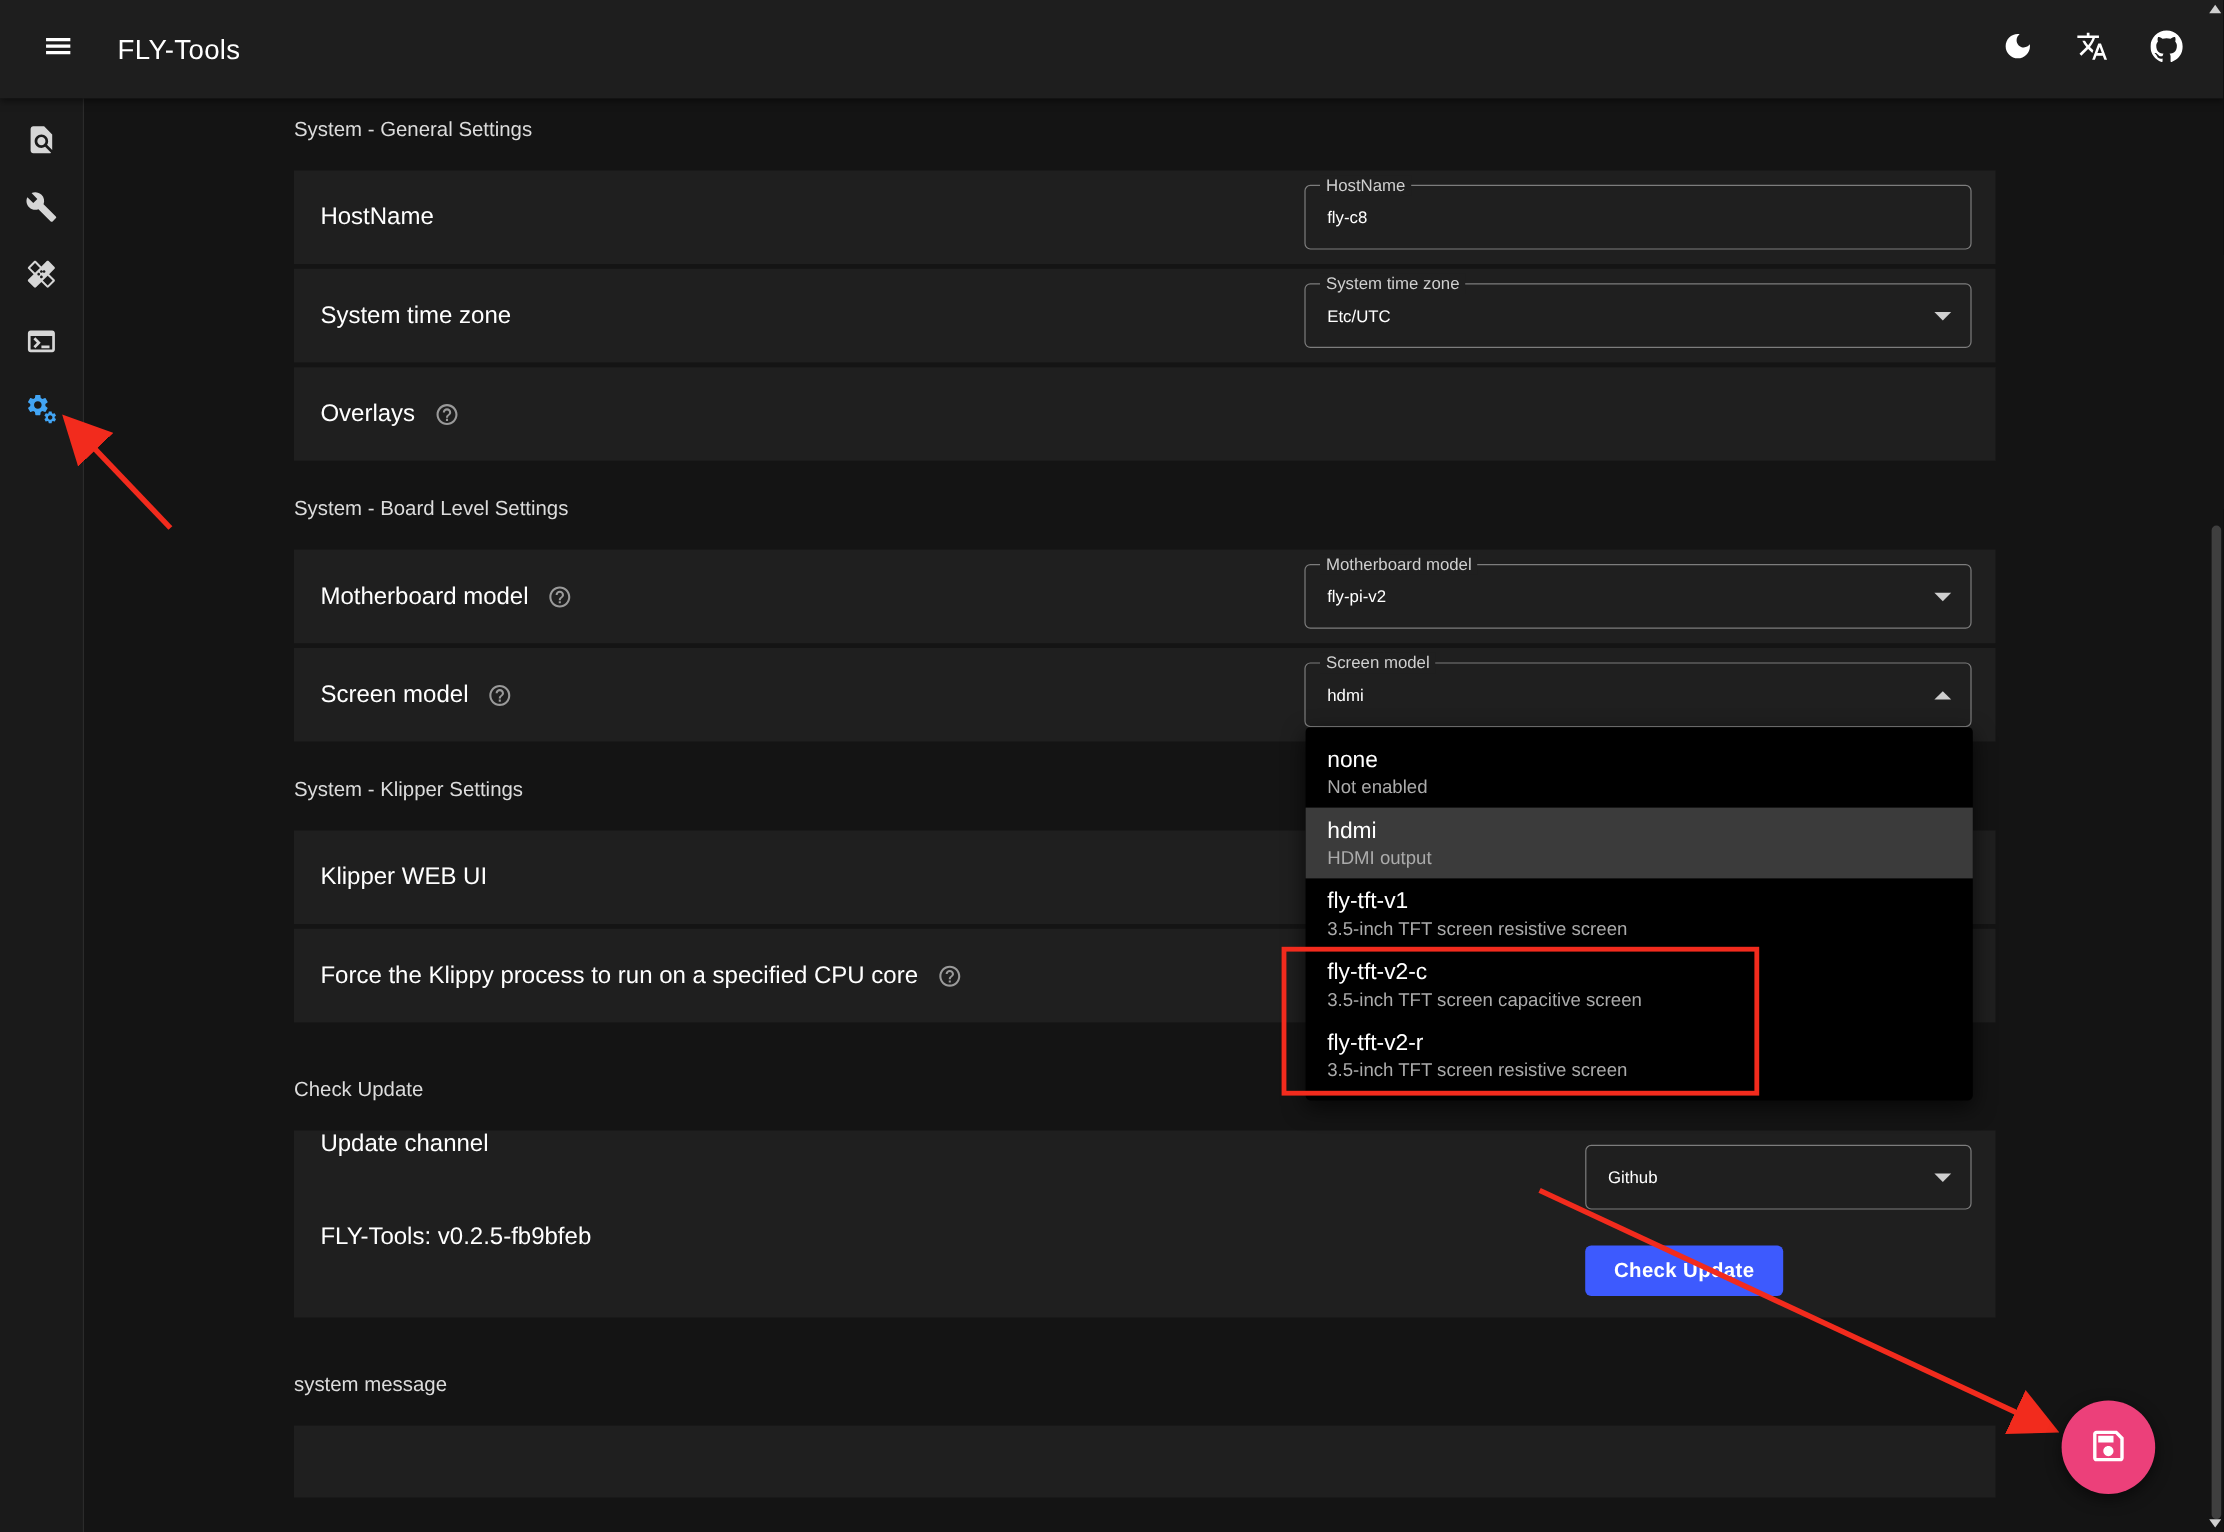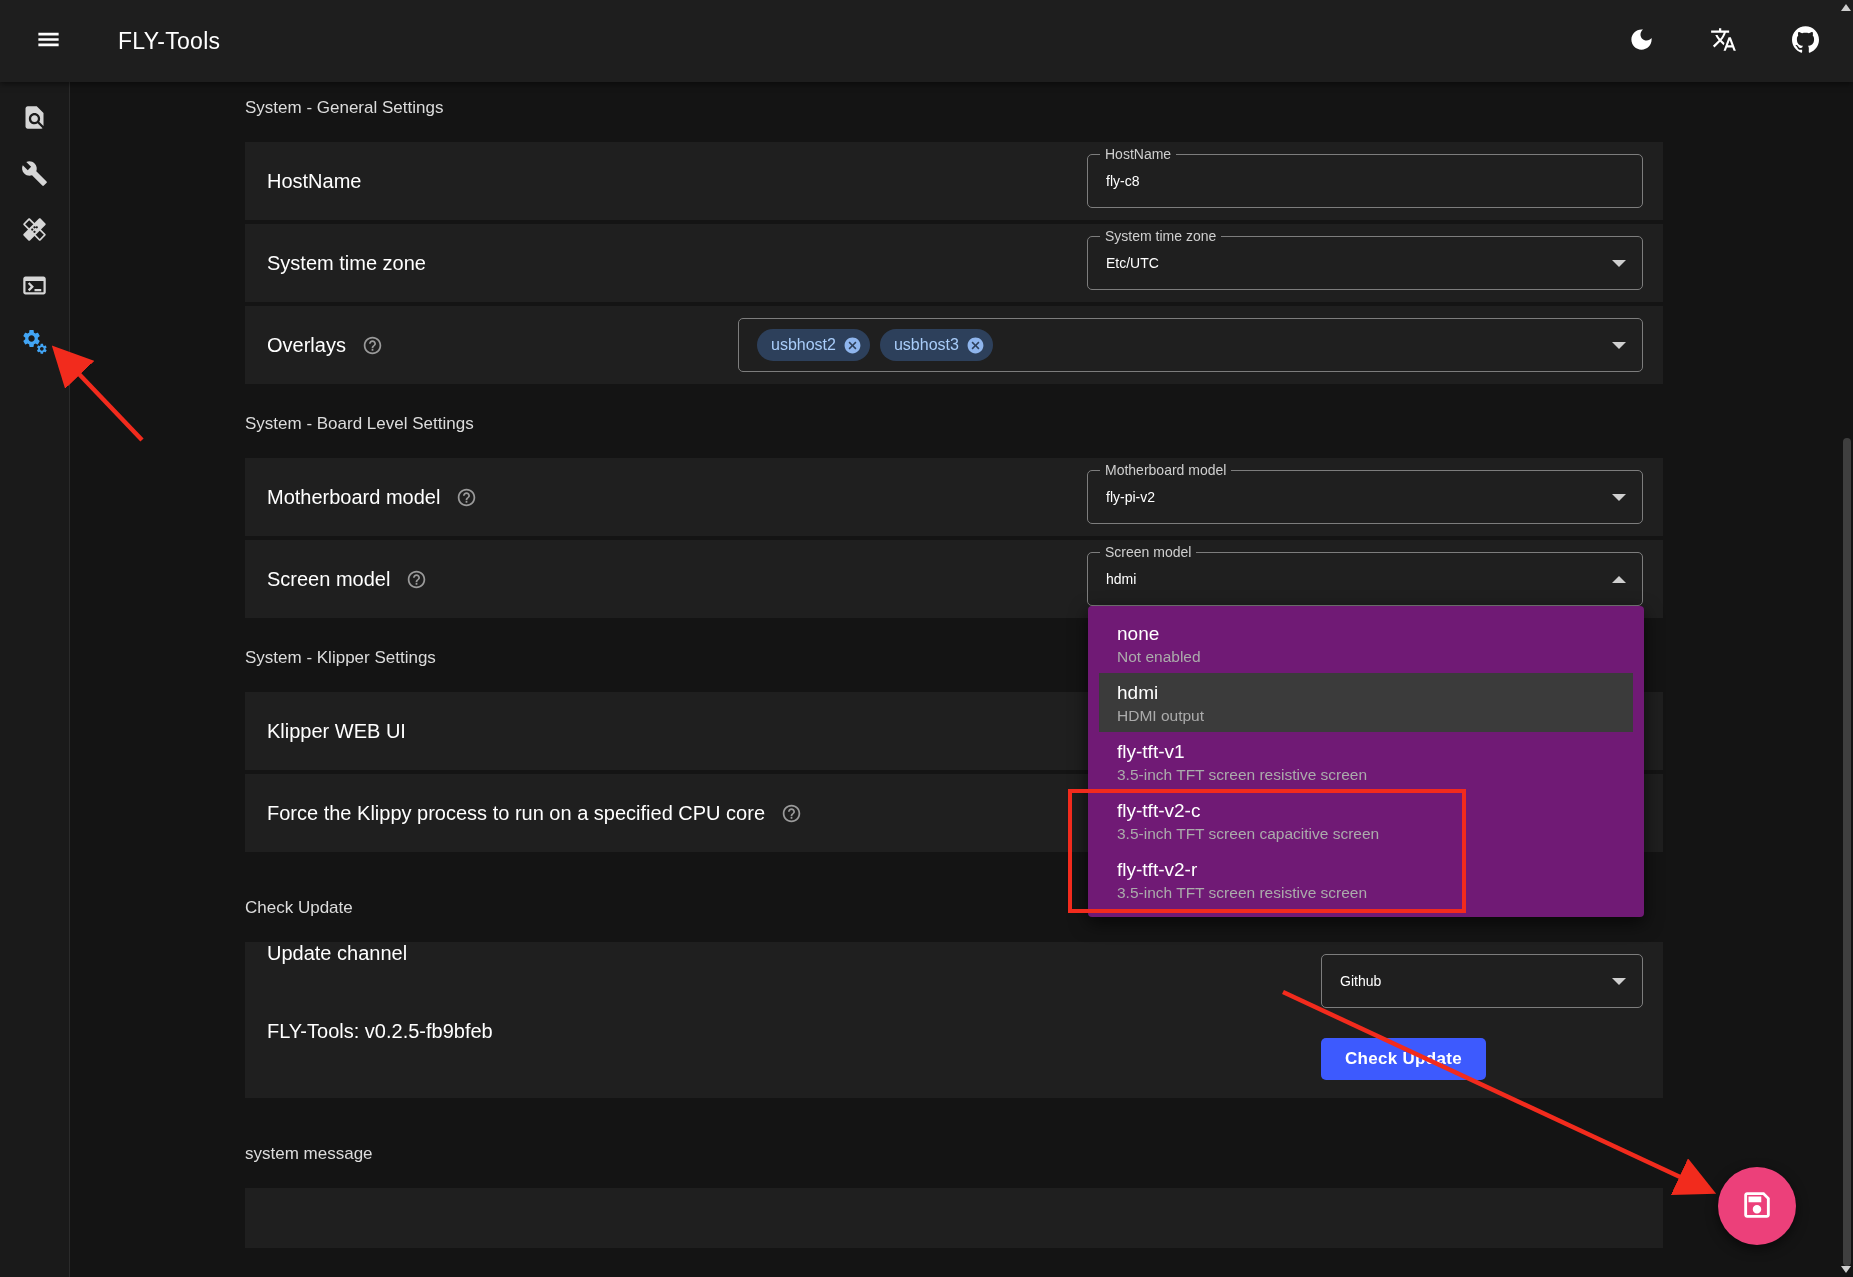--- a/index.html
+++ b/index.html
@@ -3,21 +3,21 @@
 <meta charset="utf-8">
 <style>
   * { margin:0; padding:0; box-sizing:border-box; }
   html,body { background:#0f0f0f; }
   body { font-family:"Liberation Sans","DejaVu Sans",sans-serif; color:#fff; }
   .screen { position:relative; width:1853px; height:1277px; background:#141414; overflow:hidden; }
 
   
   .appbar { position:absolute; top:0; left:0; width:100%; height:82px; background:#1e1e1e;
             display:flex; align-items:center; padding:0 26px; z-index:30;
-            box-shadow:0 2px 6px rgba(0,0,0,.5);gap:20px; }
+            box-shadow:0 2px 6px rgba(0,0,0,.5); }
   .appbar .title { font-size:23px; font-weight:500; letter-spacing:.3px; margin-left:28px; }
   .appbar .spacer { flex:1; }
   .icon-btn { width:44px; height:44px; display:flex; align-items:center; justify-content:center;
               border-radius:50%; cursor:pointer; }
   .icon-btn + .icon-btn { margin-left:18px; }
   .icon-btn svg { width:27px; height:27px; fill:#fff; }
 
   
   .sidebar { position:absolute; top:82px; left:0; width:70px; height:1195px; background:#1a1a1a;
              border-right:1px solid #2b2b2b; display:flex; flex-direction:column; align-items:center;
@@ -64,22 +64,22 @@
   
   .update-block { background:#1f1f1f; height:156px; margin-bottom:4px; }
   .update-row { position:relative; display:flex; align-items:flex-start; height:78px; padding:0 22px; }
   .btn-primary { position:absolute; left:1076px; top:50%; transform:translateY(-50%);
                  background:#3d5afe; color:#fff; border:0; border-radius:5px; height:42px;
                  padding:0 24px; font-size:17px; font-weight:700; font-family:inherit; cursor:pointer;
                  letter-spacing:.3px; }
   .partial-row { background:#1f1f1f; height:60px; }
 
   
-  .menu { position:absolute; left:1088px; top:606px; width:556px; background:#701a75; z-index:40;
-          border-radius:4px; padding:8px 11px; box-shadow:0 6px 18px rgba(0,0,0,.65); }
+  .menu { position:absolute; left:1088px; top:606px; width:556px; background:#000000; z-index:40;
+          border-radius:4px; padding:8px 0; box-shadow:0 6px 18px rgba(0,0,0,.65); }
   .menu-item { height:59px; padding:7px 18px; cursor:pointer; }
   .menu-item.selected { background:#3b3b3b; }
   .menu-item .mi-title { font-size:19px; color:#fff; line-height:25px; }
   .menu-item .mi-sub { font-size:15.5px; color:#ababab; line-height:22px; }
 
   
   .red-rect { position:absolute; left:1068px; top:789px; width:398px; height:124px;
               border:4px solid #f22b1d; z-index:50; pointer-events:none; }
   .arrows { position:absolute; left:0; top:0; width:1853px; height:1277px; z-index:55;
             pointer-events:none; }
@@ -201,39 +201,20 @@
       </div>
     </div>
 
     <div class="row">
       <span class="row-label">Overlays</span>
       <span class="help-icon">
         <svg viewBox="0 0 24 24">
             <path d="M11 18h2v-2h-2v2zm1-16C6.48 2 2 6.48 2 12s4.48 10 10 10 10-4.48 10-10S17.52 2 12 2zm0 18c-4.41 0-8-3.59-8-8s3.59-8 8-8 8 3.59 8 8-3.59 8-8 8zm0-14c-2.21 0-4 1.79-4 4h2c0-1.1.9-2 2-2s2 .9 2 2c0 2-3 1.75-3 5h2c0-2.25 3-2.5 3-5 0-2.21-1.79-4-4-4z"></path>
           </svg>
       </span>
-      <div class="field wide">
-        <span class="chip">
-          <span>usbhost2</span>
-          <span class="chip-close">
-            <svg viewBox="0 0 24 24">
-                <path d="M12 2C6.47 2 2 6.47 2 12s4.47 10 10 10 10-4.47 10-10S17.53 2 12 2zm5 13.59L15.59 17 12 13.41 8.41 17 7 15.59 10.59 12 7 8.41 8.41 7 12 10.59 15.59 7 17 8.41 13.41 12 17 15.59z"></path>
-              </svg>
-          </span>
-        </span>
-        <span class="chip">
-          <span>usbhost3</span>
-          <span class="chip-close">
-            <svg viewBox="0 0 24 24">
-                <path d="M12 2C6.47 2 2 6.47 2 12s4.47 10 10 10 10-4.47 10-10S17.53 2 12 2zm5 13.59L15.59 17 12 13.41 8.41 17 7 15.59 10.59 12 7 8.41 8.41 7 12 10.59 15.59 7 17 8.41 13.41 12 17 15.59z"></path>
-              </svg>
-          </span>
-        </span>
-        <span class="caret"></span>
-      </div>
     </div>
 
     <div class="section-heading">System - Board Level Settings</div>
 
     <div class="row">
       <span class="row-label">Motherboard model</span>
       <span class="help-icon">
         <svg viewBox="0 0 24 24">
             <path d="M11 18h2v-2h-2v2zm1-16C6.48 2 2 6.48 2 12s4.48 10 10 10 10-4.48 10-10S17.52 2 12 2zm0 18c-4.41 0-8-3.59-8-8s3.59-8 8-8 8 3.59 8 8-3.59 8-8 8zm0-14c-2.21 0-4 1.79-4 4h2c0-1.1.9-2 2-2s2 .9 2 2c0 2-3 1.75-3 5h2c0-2.25 3-2.5 3-5 0-2.21-1.79-4-4-4z"></path>
           </svg>

